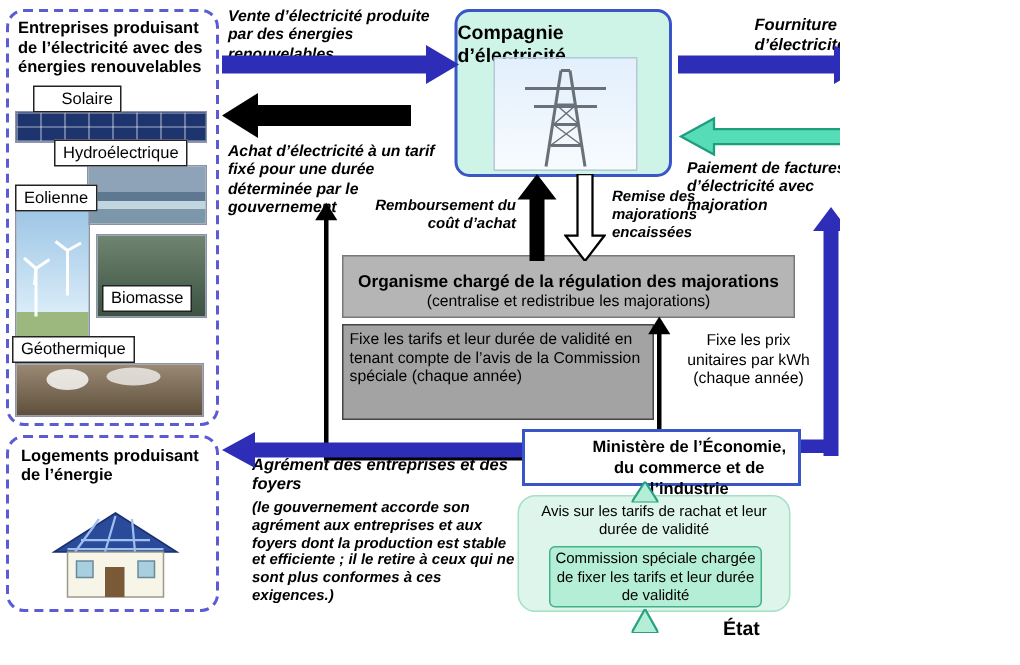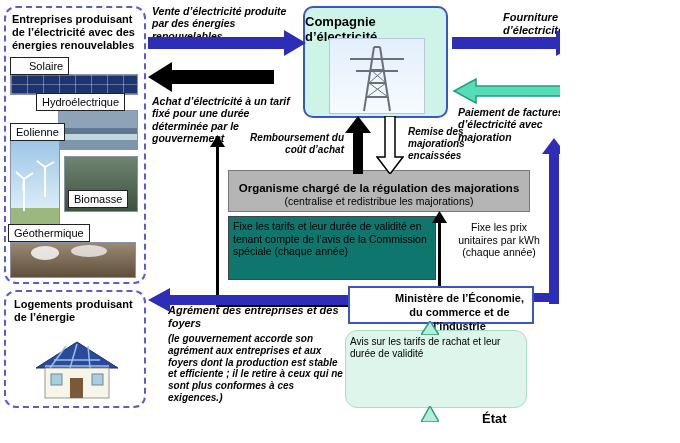--- a/index.html
+++ b/index.html
@@ -22,41 +22,41 @@
                  font-size:13px;font-weight:bold;}
   .regulator{position:absolute;left:228px;top:170px;width:302px;height:42px;background:#b5b5b5;
              border:1px solid #787878;text-align:center;padding-top:10px;z-index:2;}
   .regulator .t1{font-size:11.5px;font-weight:bold;line-height:1.25;}
   .regulator .t2{font-size:10.5px;line-height:1.2;}
   .ministry{position:absolute;left:348px;top:286px;width:186px;height:38px;background:#fff;
             border:2px solid #3a55c8;text-align:center;font-size:11px;font-weight:bold;
             line-height:1.25;padding-top:4px;z-index:4;padding-left:37px;}
   .statebox{position:absolute;left:345px;top:330px;width:182px;height:78px;background:#ddf5ea;
             border:1px solid #a4e0c6;border-radius:12px;z-index:3;}
-  .advice{position:absolute;left:4px;right:4px;top:5px;text-align:left;font-size:10px;line-height:1.2;}
+  .advice{position:absolute;left:4px;right:4px;top:5px;text-align:center;font-size:10px;line-height:1.2;}
   .commission{position:absolute;left:20px;top:33px;width:142px;height:41px;background:#b4eed6;
               border:1px solid #43b08e;border-radius:4px;text-align:center;font-size:10px;
               line-height:1.25;padding-top:2px;}
   .state-label{position:absolute;left:482px;top:411px;font-size:13px;font-weight:bold;z-index:5;}
   .brand{position:absolute;left:594px;top:416px;font-size:13px;z-index:5;white-space:nowrap;}
   .brand .dot{display:inline-block;width:9px;height:9px;border-radius:50%;background:#d40000;margin-right:2px;}
   .brand .n{font-weight:bold;color:#8b5cf6;}
   .brand .tld{color:#8a8a8a;}
   .sky{background:linear-gradient(#e2effc,#f7fbff);}
   svg{display:block;}
 </style>
 </head>
 <body>
 
 <div id="stage">
 
   <div class="panel" style="left:4px;top:6px;width:142px;height:278px;">
     <div class="panel-title" style="left:6px;top:5px;width:130px;">Entreprises produisant de l’électricité avec des énergies renouvelables</div>
   </div>
-  <div class="chip" style="left:10px;top:57px;padding-left:18px;">Solaire</div>
+  <div class="chip" style="left:22px;top:57px;padding-left:18px;">Solaire</div>
   <div class="photo" style="left:10px;top:74px;width:128px;height:21px;background-color:#1d346f;background-image:repeating-linear-gradient(90deg,rgba(255,255,255,.35) 0 1px,transparent 1px 16px),repeating-linear-gradient(0deg,rgba(255,255,255,.3) 0 1px,transparent 1px 9px);"></div>
   <div class="chip" style="left:36px;top:93px;">Hydroélectrique</div>
   <div class="photo" style="left:58px;top:110px;width:80px;height:40px;background:linear-gradient(180deg,#8fa3b8 0 45%,#5d7890 45% 60%,#c2d6e0 60% 75%,#7d97aa 75%);"></div>
   <div class="chip" style="left:10px;top:123px;">Eolienne</div>
   <div class="photo" style="left:10px;top:140px;width:50px;height:98px;background:linear-gradient(180deg,#9ec6e6,#d9ecf8 70%,#9db87e 70%);">
     <svg width="48" height="96" viewBox="0 0 48 96">
       <g stroke="#ffffff" stroke-width="2" fill="none">
         <line x1="13" y1="38" x2="13" y2="70"></line>
           <line x1="13" y1="38" x2="5" y2="31"></line>
           <line x1="13" y1="38" x2="22" y2="32"></line>
@@ -190,21 +190,21 @@
   <div class="regulator">
     <div class="t1">Organisme chargé de la régulation des majorations</div>
     <div class="t2">(centralise et redistribue les majorations)</div>
   </div>
 
   <div class="line" style="left:216px;top:146px;width:3px;height:161px;"></div>
   <div class="line" style="left:216px;top:304px;width:132px;height:3px;"></div>
   <svg class="arrow" style="left:210px;top:135px;" width="15" height="12">
     <polygon points="7.5,0 15,12 0,12" fill="#000000"></polygon>
   </svg>
-  <div class="note" style="left:228px;top:216px;width:208px;height:64px;border:1px solid #444;padding:3px 4px;background:#0f766e;">Fixe les tarifs et leur durée de validité en tenant compte de l’avis de la Commission spéciale (chaque année)</div>
+  <div class="note" style="left:228px;top:216px;width:208px;height:64px;border:1px solid #444;padding:3px 4px;background:#a3a3a3;">Fixe les tarifs et leur durée de validité en tenant compte de l’avis de la Commission spéciale (chaque année)</div>
 
   <div class="line" style="left:438px;top:220px;width:3px;height:66px;"></div>
   <svg class="arrow" style="left:432px;top:211px;" width="15" height="12">
     <polygon points="7.5,0 15,12 0,12" fill="#000000"></polygon>
   </svg>
 
   <div class="note" style="left:450px;top:221px;width:98px;text-align:center;">Fixe les prix unitaires par kWh (chaque année)</div>
   <svg class="arrow" style="left:541px;top:138px;" width="26" height="166">
     <polygon points="13,0 25,16 18,16 18,166 8,166 8,16 1,16" fill="#2d2db8"></polygon>
   </svg>
@@ -213,20 +213,21 @@
   <svg class="arrow" style="left:148px;top:286px;" width="200" height="28">
     <polygon points="200,9 22,9 22,2 0,14 22,26 22,19 200,19" fill="#2d2db8"></polygon>
   </svg>
   <div class="flow-label" style="left:168px;top:333px;width:178px;font-size:10px;">(le gouvernement accorde son agrément aux entreprises et aux foyers dont la production est stable et efficiente ; il le retire à ceux qui ne sont plus conformes à ces exigences.)</div>
   <div class="flow-label" style="left:168px;top:304px;width:176px;font-size:11px;">Agrément des entreprises et des foyers</div>
 
   <div class="ministry">Ministère de l’Économie, du commerce et de l’industrie</div>
 
   <div class="statebox">
     <div class="advice">Avis sur les tarifs de rachat et leur durée de validité</div>
+    <div class="commission">Commission spéciale chargée de fixer les tarifs et leur durée de validité</div>
   </div>
   <svg class="arrow" style="left:421px;top:321px;" width="18" height="14">
     <polygon points="9,0 18,14 0,14" fill="#b4eed6" stroke="#2aa184" stroke-width="1.5"></polygon>
   </svg>
   <svg class="arrow" style="left:421px;top:406px;" width="18" height="16">
     <polygon points="9,0 18,16 0,16" fill="#b4eed6" stroke="#2aa184" stroke-width="1.5"></polygon>
   </svg>
   <div class="state-label">État</div>
 
   <div class="brand">

